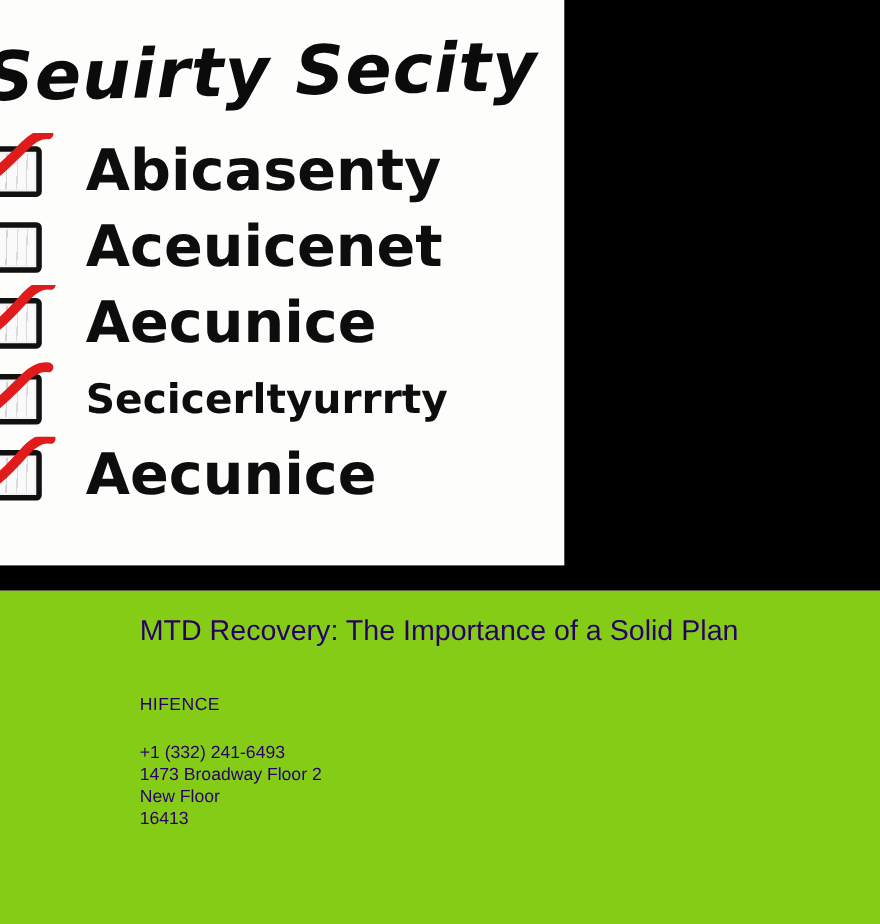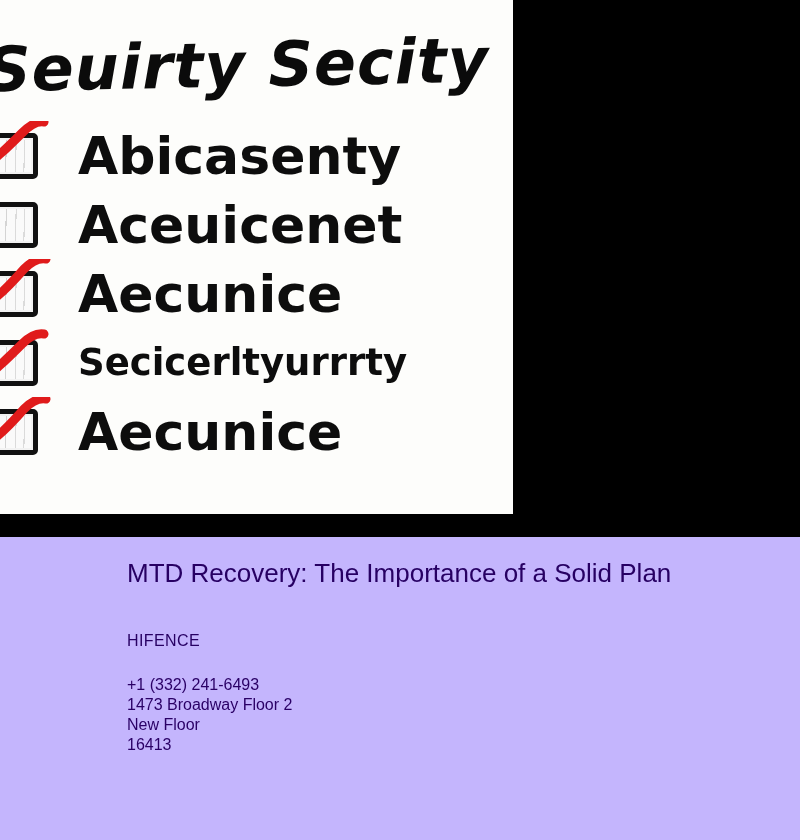--- a/index.html
+++ b/index.html
@@ -115,21 +115,21 @@
   }
   .hero-label.small { font-size: 37px; }
 
   
   .content {
     position: absolute;
     left: 0;
     top: 537px;
     width: 800px;
     height: 303px;
-    background: #c4b5fd;
+    background: #84cc16;
   }
 
   .page-title {
     position: absolute;
     left: 127px;
     top: 21px;
     width: 625px;
     margin: 0;
     font-size: 26px;
     line-height: 31px;

